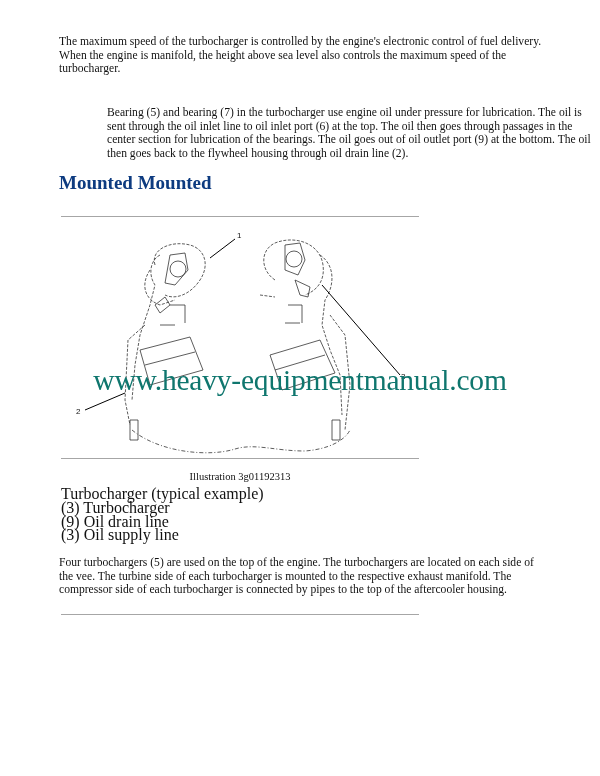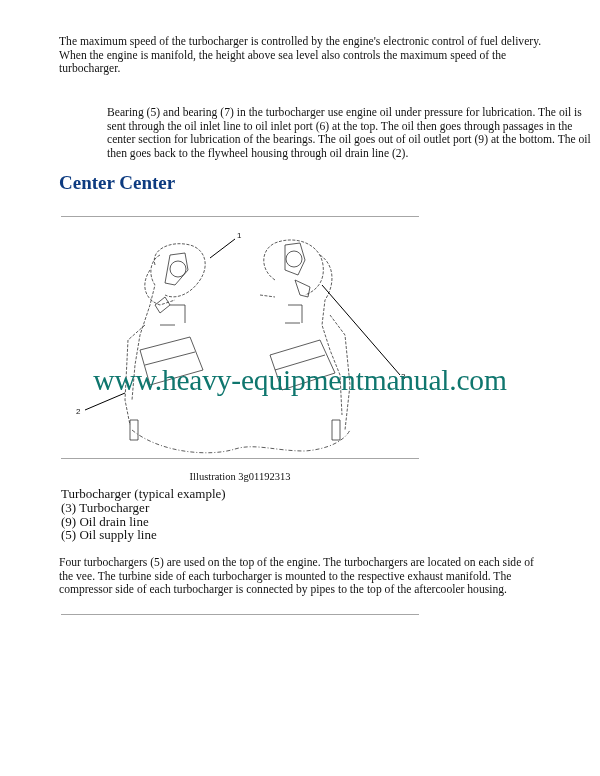--- a/index.html
+++ b/index.html
@@ -6,33 +6,33 @@
   body { width:600px; height:776px; position:relative; overflow:hidden;
          font-family:"Liberation Serif", "DejaVu Serif", serif; color:#111; }
   .p { position:absolute; left:59px; width:485px; font-size:11.6px; line-height:13.6px; margin:0; }
   #p1 { top:35px; }
   #p2 { top:106px;margin-left:48px; }
   .heading { position:absolute; left:59px; top:172px; margin:0; font-size:19px; font-weight:bold; color:#0d3b80; }
   .rule { position:absolute; left:61px; width:358px; height:0; border-top:1.5px solid #a6a6a6; }
   #rule1 { top:216px; } #rule2 { top:458px; } #rule3 { top:614px; }
   .figure { position:absolute; left:60px; top:225px; width:380px; height:235px; }
   .caption-row { position:absolute; left:61px; top:471px; width:358px; font-size:10.5px; display:flex; justify-content:center; }
-  .caption-list { position:absolute; left:61px; top:487px; font-size:13px; line-height:13.8px; }
+  .caption-list { position:absolute; left:61px; top:487px; font-size:16px; line-height:13.8px; }
   .caption-list div { white-space:nowrap; }
   #p3 { top:556px; }
   .watermark { position:absolute; left:20px; top:364px; width:560px; text-align:center; font-family:Liberation Serif, serif;
                font-size:29.5px; color:#0f766e; white-space:nowrap; letter-spacing:-0.2px; }
 </style>
 </head>
 <body>
 
 <p id="p1" class="p">The maximum speed of the turbocharger is controlled by the engine's electronic control of fuel delivery. When the engine is manifold, the height above sea level also controls the maximum speed of the turbocharger.</p>
 <p id="p2" class="p">Bearing (5) and bearing (7) in the turbocharger use engine oil under pressure for lubrication. The oil is sent through the oil inlet line to oil inlet port (6) at the top. The oil then goes through passages in the center section for lubrication of the bearings. The oil goes out of oil outlet port (9) at the bottom. The oil then goes back to the flywheel housing through oil drain line (2).</p>
 
-<h2 class="heading">Center Center</h2>
+<h2 class="heading">Mounted Mounted</h2>
 
 <div id="rule1" class="rule"></div>
 
 <div class="figure">
   <svg width="380" height="235" viewBox="0 0 380 235" fill="none" stroke="#333" stroke-width="0.8">
 
     <g stroke-dasharray="3 1.5">
       <path d="M95 40 C90 25 110 15 130 20 C145 24 150 40 140 55 C130 70 115 75 105 70"></path>
       <path d="M90 45 C80 60 85 75 100 80 L115 75"></path>
       <path d="M100 30 C90 35 88 50 95 60 L90 80 L80 110 L75 140 L72 175"></path>
@@ -81,20 +81,20 @@
 
 <div class="caption-row">
   <span>Illustration 3</span>
   <span>g01192313</span>
 </div>
 
 <div class="caption-list">
   <div>Turbocharger (typical example)</div>
   <div>(3) Turbocharger</div>
   <div>(9) Oil drain line</div>
-  <div>(5) Oil supply line</div>
+  <div>(3) Oil supply line</div>
 </div>
 
 <p id="p3" class="p">Four turbochargers (5) are used on the top of the engine. The turbochargers are located on each side of the vee. The turbine side of each turbocharger is mounted to the respective exhaust manifold. The compressor side of each turbocharger is connected by pipes to the top of the aftercooler housing.</p>
 
 <div id="rule3" class="rule"></div>
 
 <div class="watermark">www.heavy-equipmentmanual.com</div>
 
 </body></html>

